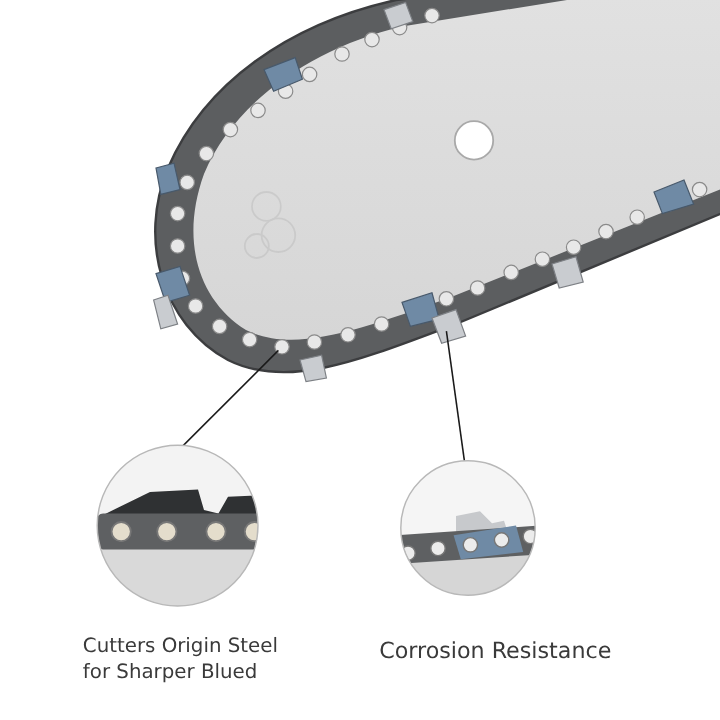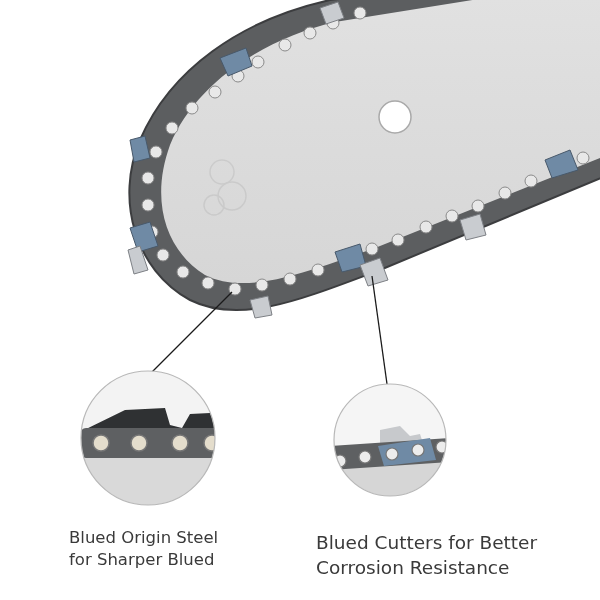--- a/index.html
+++ b/index.html
@@ -125,20 +125,19 @@
         <circle cx="392" cy="454" r="6"></circle>
         <circle cx="418" cy="450" r="6"></circle>
         <circle cx="442" cy="447" r="6"></circle>
       </g>
     </g>
     <circle cx="390" cy="440" r="56" fill="none" stroke="#b8b8b8" stroke-width="1.2"></circle>
   </g>
 </svg>
 
 <div id="caption-left" class="caption">
-  <span>Blued Origin Steel</span>
+  <span>Cutters Origin Steel</span>
   <span>for Sharper Blued</span>
 </div>
 
 <div id="caption-right" class="caption">
-  <span>Blued Cutters for Better</span>
   <span>Corrosion Resistance</span>
 </div>
 
 </body></html>

